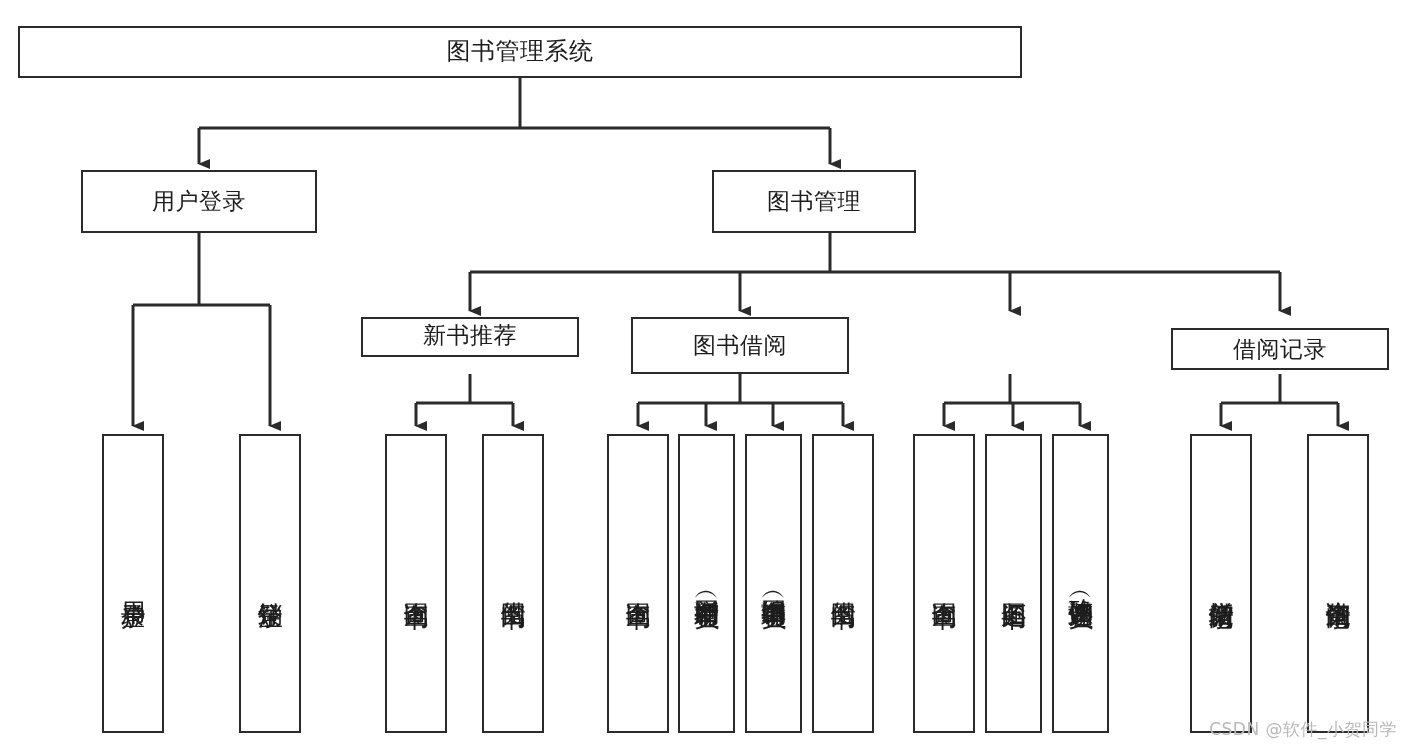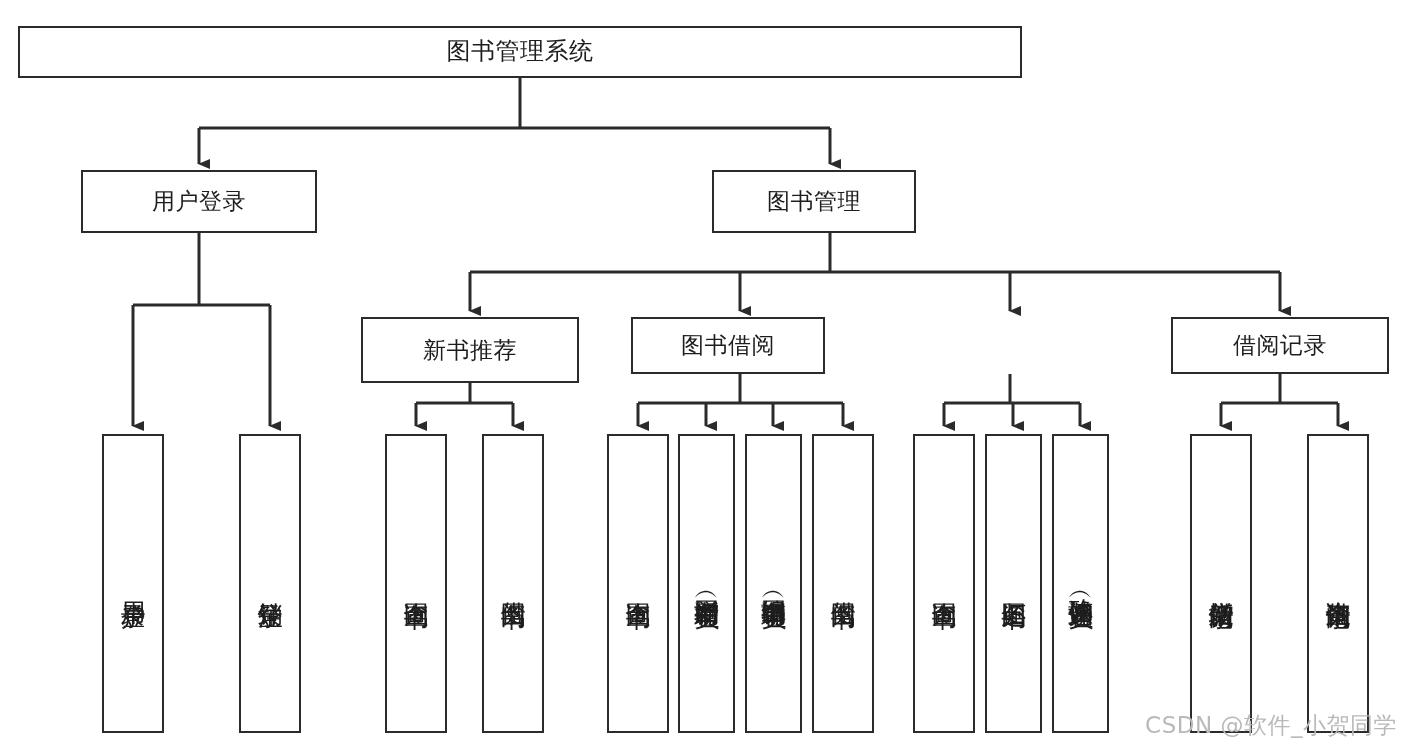--- a/index.html
+++ b/index.html
@@ -55,21 +55,21 @@
     letter-spacing: 1px;
     white-space: normal;
     max-height: 100%;
     text-align: center;
   }
   .node.root .label { font-size: 24px; }
   .watermark {
     position: absolute;
     right: 8px;
     bottom: 6px;
-    font-size: 23px;
+    font-size: 17px;
     color: #b9b9b9;
     letter-spacing: 0.5px;
     white-space: nowrap;
     user-select: none;
   }
 </style>
 </head>
 <body>
 
 <div id="diagram-root">
@@ -128,27 +128,27 @@
     <span class="label">图书管理系统</span>
   </div>
 
   <div class="node" style="left:81px; top:170px; width:236px; height:63px;">
     <span class="label">用户登录</span>
   </div>
   <div class="node" style="left:712px; top:170px; width:204px; height:63px;">
     <span class="label">图书管理</span>
   </div>
 
-  <div class="node" style="left:361px; top:317px; width:218px; height:66px;">
+  <div class="node" style="left:361px; top:317px; width:218px; height:40px;font-family:Liberation Mono, monospace;">
     <span class="label">新书推荐</span>
   </div>
-  <div class="node" style="left:631px; top:317px; width:194px; height:57px;">
+  <div class="node" style="left:631px; top:317px; width:218px; height:57px;">
     <span class="label">图书借阅</span>
   </div>
-  <div class="node" style="left:1171px; top:317px; width:218px; height:57px;">
+  <div class="node" style="left:1171px; top:328px; width:218px; height:42px;">
     <span class="label">借阅记录</span>
   </div>
 
   <div class="node vert" style="left:102px; top:434px; width:62px; height:299px;">
     <span class="label">用户登录</span>
   </div>
   <div class="node vert" style="left:239px; top:434px; width:62px; height:299px;">
     <span class="label">注销登录</span>
   </div>
 

